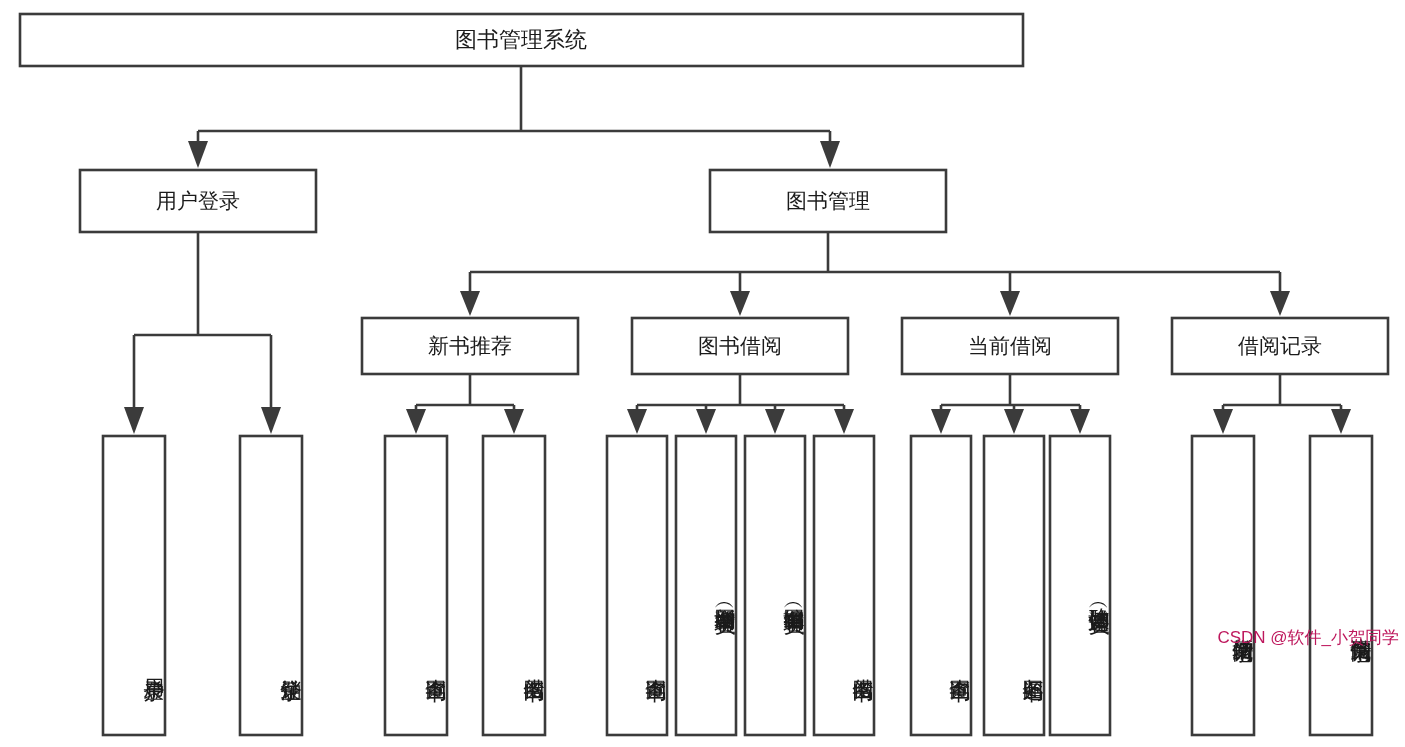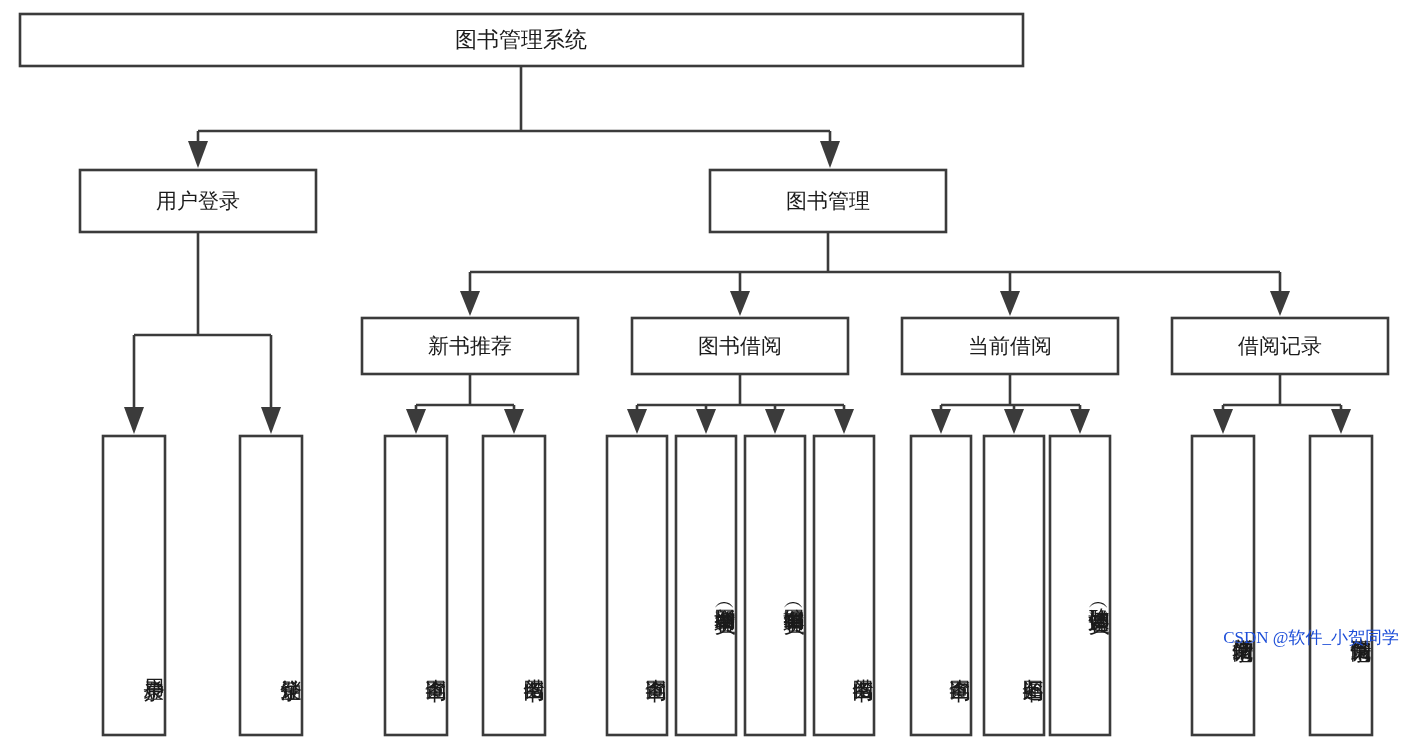--- a/index.html
+++ b/index.html
@@ -67,23 +67,23 @@
     letter-spacing: 1px;
     display: flex;
     align-items: flex-start;
     justify-content: center;
     pointer-events: none;
   }
   .watermark {
     position: absolute;
     right: 6px;
     bottom: 4px;
-    font-family: Liberation Serif, serif;
+    font-family: Liberation Sans, sans-serif;
     font-size: 17px;
-    color: #1d4ed8;
+    color: #be185d;
     white-space: nowrap;
   }
 </style>
 </head>
 <body>
 
 <div id="diagram-root">
 
   <svg id="diagram-svg" viewBox="0 0 1405 747">
 

